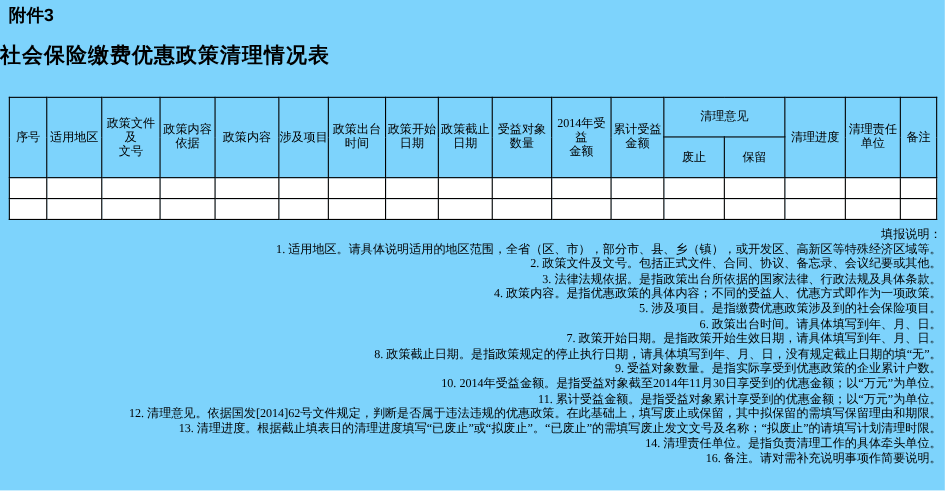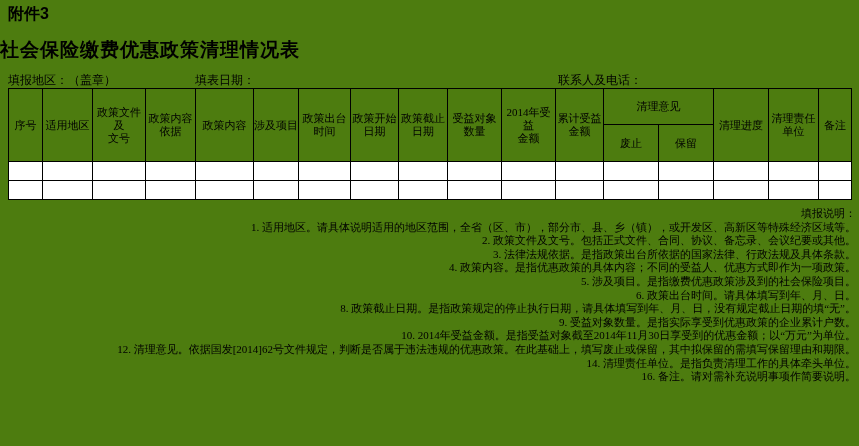--- a/index.html
+++ b/index.html
@@ -1,17 +1,17 @@
 <!DOCTYPE html>
 <html><head>
 <meta charset="utf-8">
 <style>
   html, body { margin:0; padding:0; background:#fff; }
   .page {
-    position:relative; width:859px; height:446px; background:#4d7c0f;
+    position:relative; width:859px; height:446px; background:#7dd3fc;
     color:#000; font-family:"Liberation Serif","DejaVu Serif",serif; overflow:hidden;
   }
   .attachment {
     position:absolute; left:8px; top:4px;
     font-size:16px; font-weight:700;
     font-family:"Liberation Sans","DejaVu Sans",sans-serif;
   }
   .title {
     position:absolute; left:0; top:37px; width:100%;
     text-align:left; font-size:19px; font-weight:700; letter-spacing:1px;
@@ -40,25 +40,20 @@
 </style>
 </head>
 <body>
 
 <div class="page">
 
   <div class="attachment">附件3</div>
 
   <div class="title">社会保险缴费优惠政策清理情况表</div>
 
-  <div class="info-row">
-    <span class="info-region">填报地区：（盖章）</span>
-    <span class="info-date">填表日期：</span>
-    <span class="info-contact">联系人及电话：</span>
-  </div>
 
   <table class="form-table">
     <colgroup>
       <col style="width:34px">
         <col style="width:50px">
         <col style="width:53px">
         <col style="width:50px">
       <col style="width:58px">
         <col style="width:45px">
         <col style="width:52px">
@@ -149,21 +144,24 @@
   </table>
 
   <div class="notes">
     <div>填报说明：</div>
     <div>1. 适用地区。请具体说明适用的地区范围，全省（区、市），部分市、县、乡（镇），或开发区、高新区等特殊经济区域等。</div>
     <div>2. 政策文件及文号。包括正式文件、合同、协议、备忘录、会议纪要或其他。</div>
     <div>3. 法律法规依据。是指政策出台所依据的国家法律、行政法规及具体条款。</div>
     <div>4. 政策内容。是指优惠政策的具体内容；不同的受益人、优惠方式即作为一项政策。</div>
     <div>5. 涉及项目。是指缴费优惠政策涉及到的社会保险项目。</div>
     <div>6. 政策出台时间。请具体填写到年、月、日。</div>
+    <div>7. 政策开始日期。是指政策开始生效日期，请具体填写到年、月、日。</div>
     <div>8. 政策截止日期。是指政策规定的停止执行日期，请具体填写到年、月、日，没有规定截止日期的填“无”。</div>
     <div>9. 受益对象数量。是指实际享受到优惠政策的企业累计户数。</div>
     <div>10. 2014年受益金额。是指受益对象截至2014年11月30日享受到的优惠金额；以“万元”为单位。</div>
+    <div>11. 累计受益金额。是指受益对象累计享受到的优惠金额；以“万元”为单位。</div>
     <div>12. 清理意见。依据国发[2014]62号文件规定，判断是否属于违法违规的优惠政策。在此基础上，填写废止或保留，其中拟保留的需填写保留理由和期限。</div>
+    <div>13. 清理进度。根据截止填表日的清理进度填写“已废止”或“拟废止”。“已废止”的需填写废止发文文号及名称；“拟废止”的请填写计划清理时限。</div>
     <div>14. 清理责任单位。是指负责清理工作的具体牵头单位。</div>
     <div>16. 备注。请对需补充说明事项作简要说明。</div>
   </div>
 
 </div>
 
 </body></html>

